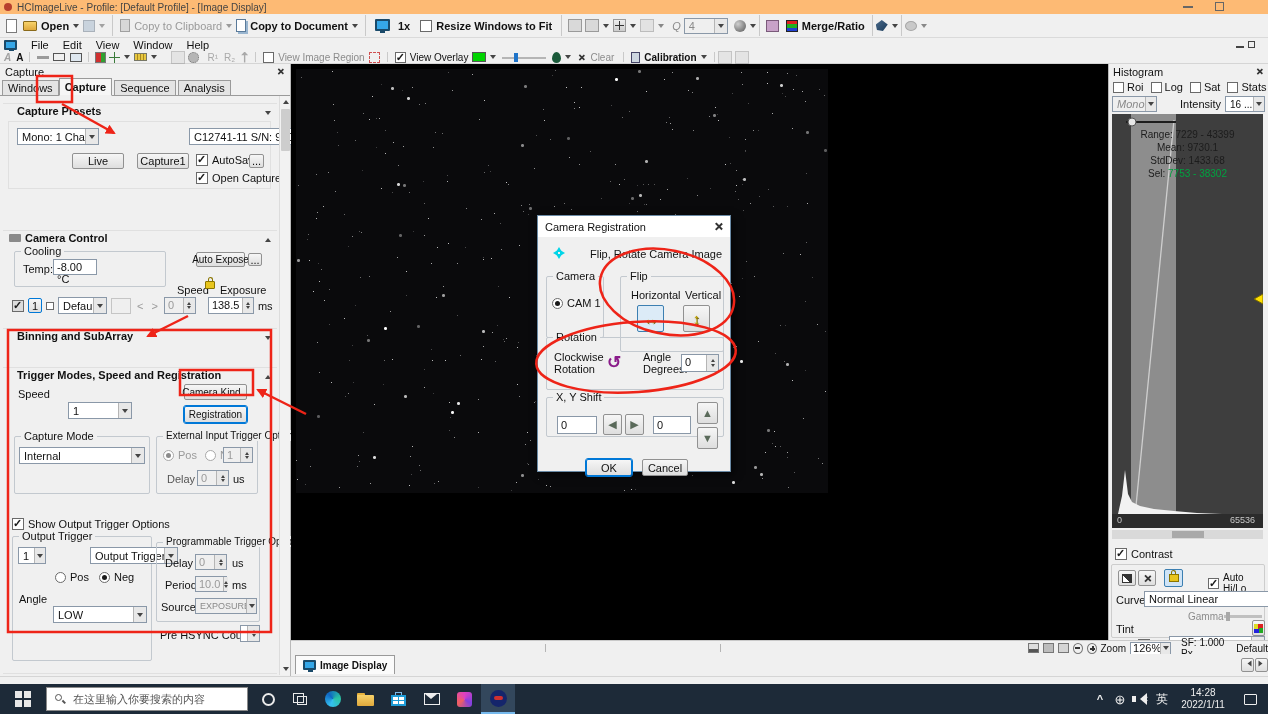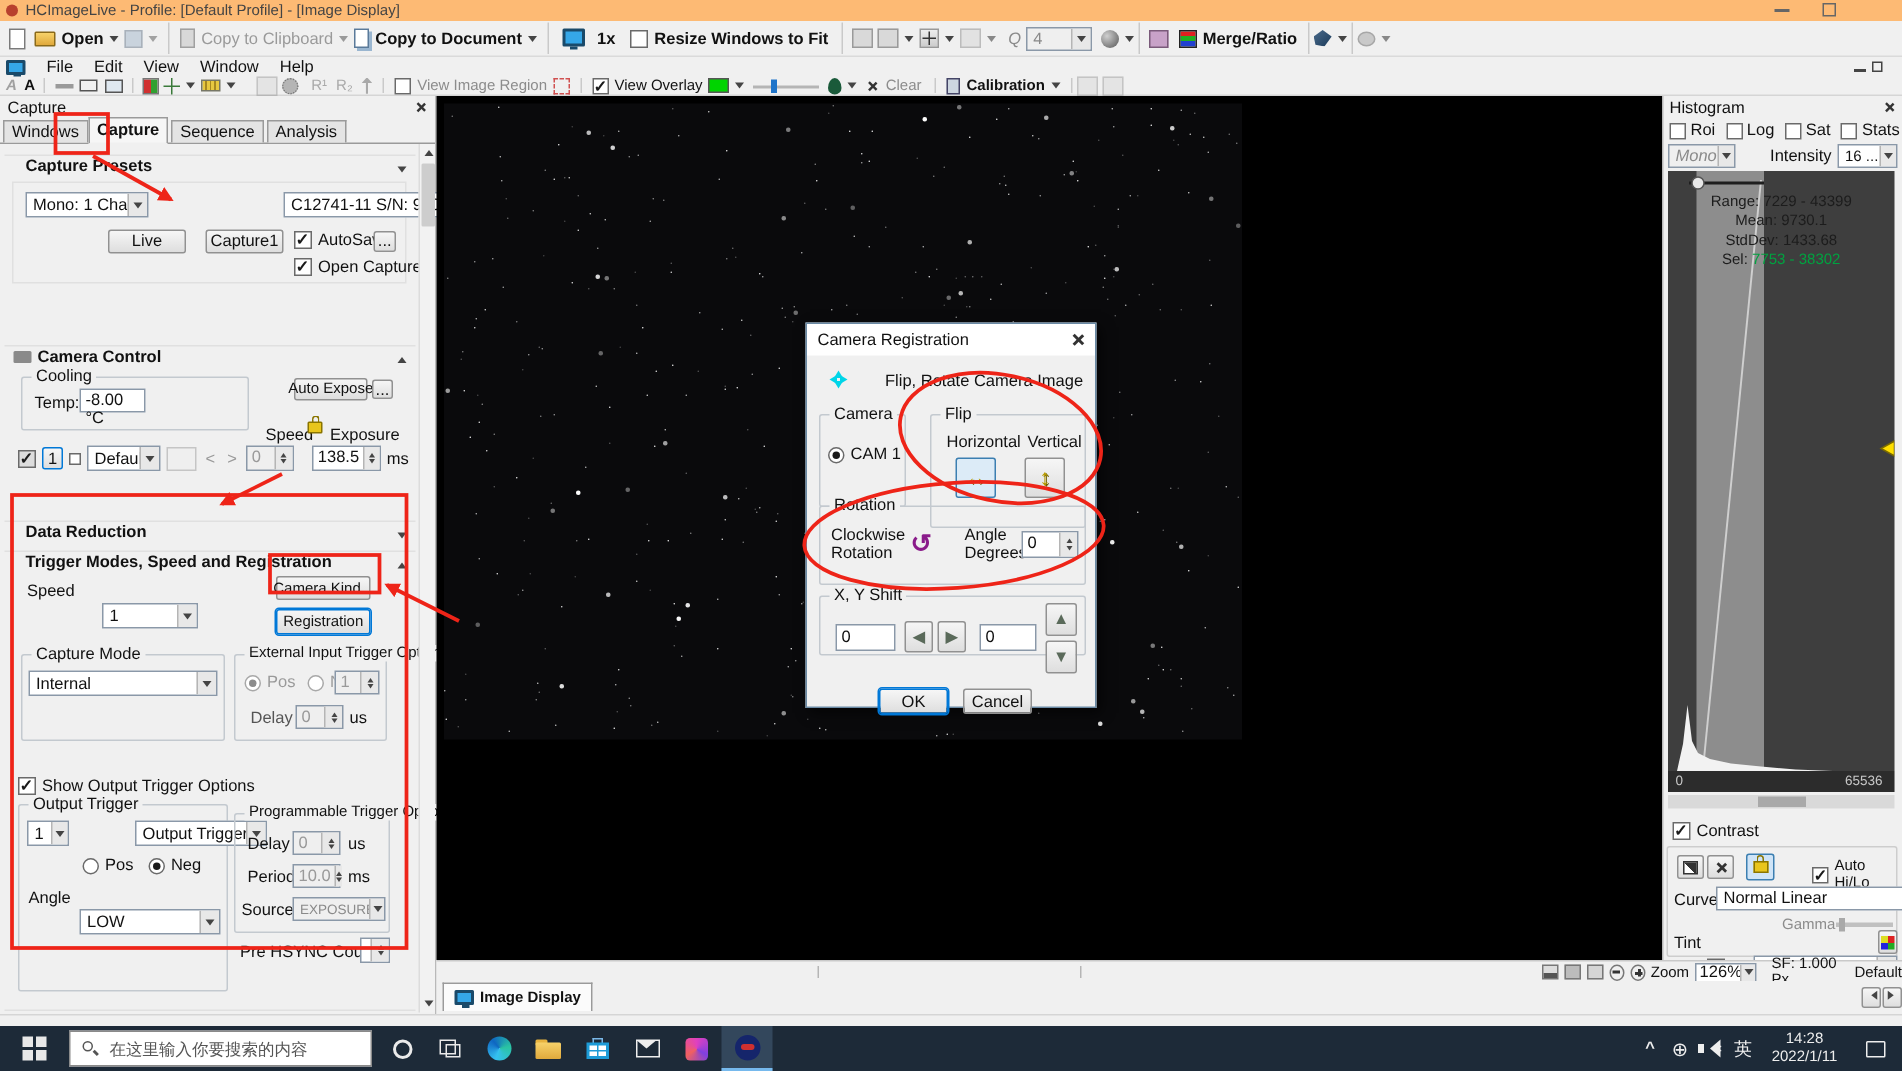--- a/index.html
+++ b/index.html
@@ -294,22 +294,22 @@
           <span class="v">138.5</span>
           <span class="ud">
             <i class="tU"></i>
             <i class="tD"></i>
           </span>
         </span>
       <span>ms</span>
     </div>
 
     
-    <div class="sechdr" style="top:251px">
-        <span>Data Reduction</span>
+    <div class="sechdr" style="top:232px">
+        <span>Binning and SubArray</span>
         <span class="caret tD"></span>
       </div>
 
     
     <div class="sechdr" style="top:271px">
         <span>Trigger Modes, Speed and Registration</span>
         <span class="caret tU"></span>
       </div>
     <span class="abs" style="left:18px;top:292px">Speed</span>
     <span class="combo abs" style="left:68px;top:289px;width:64px;height:17px">

